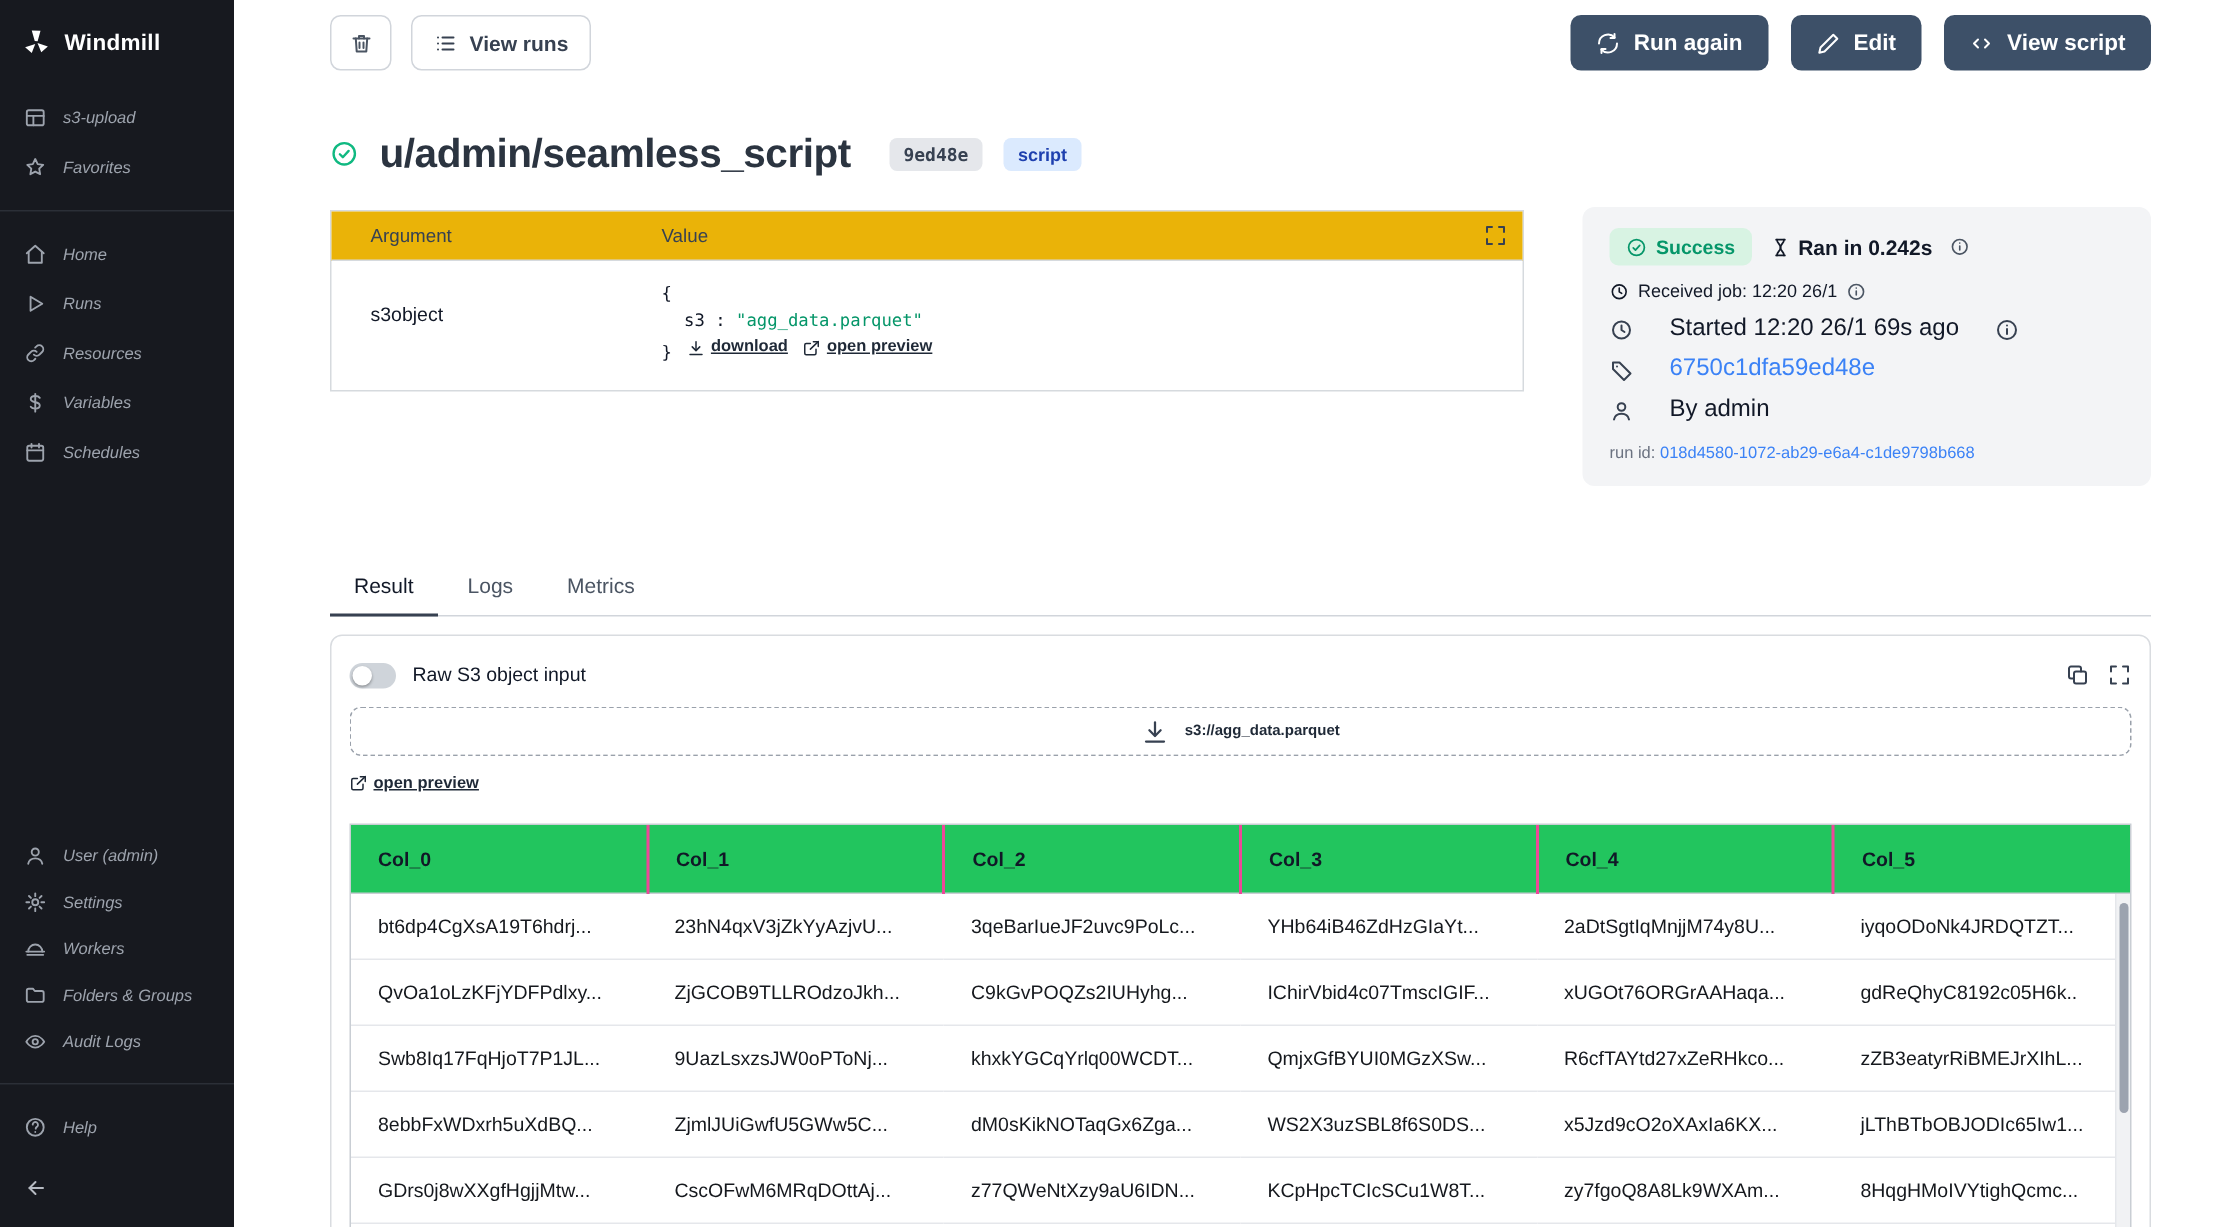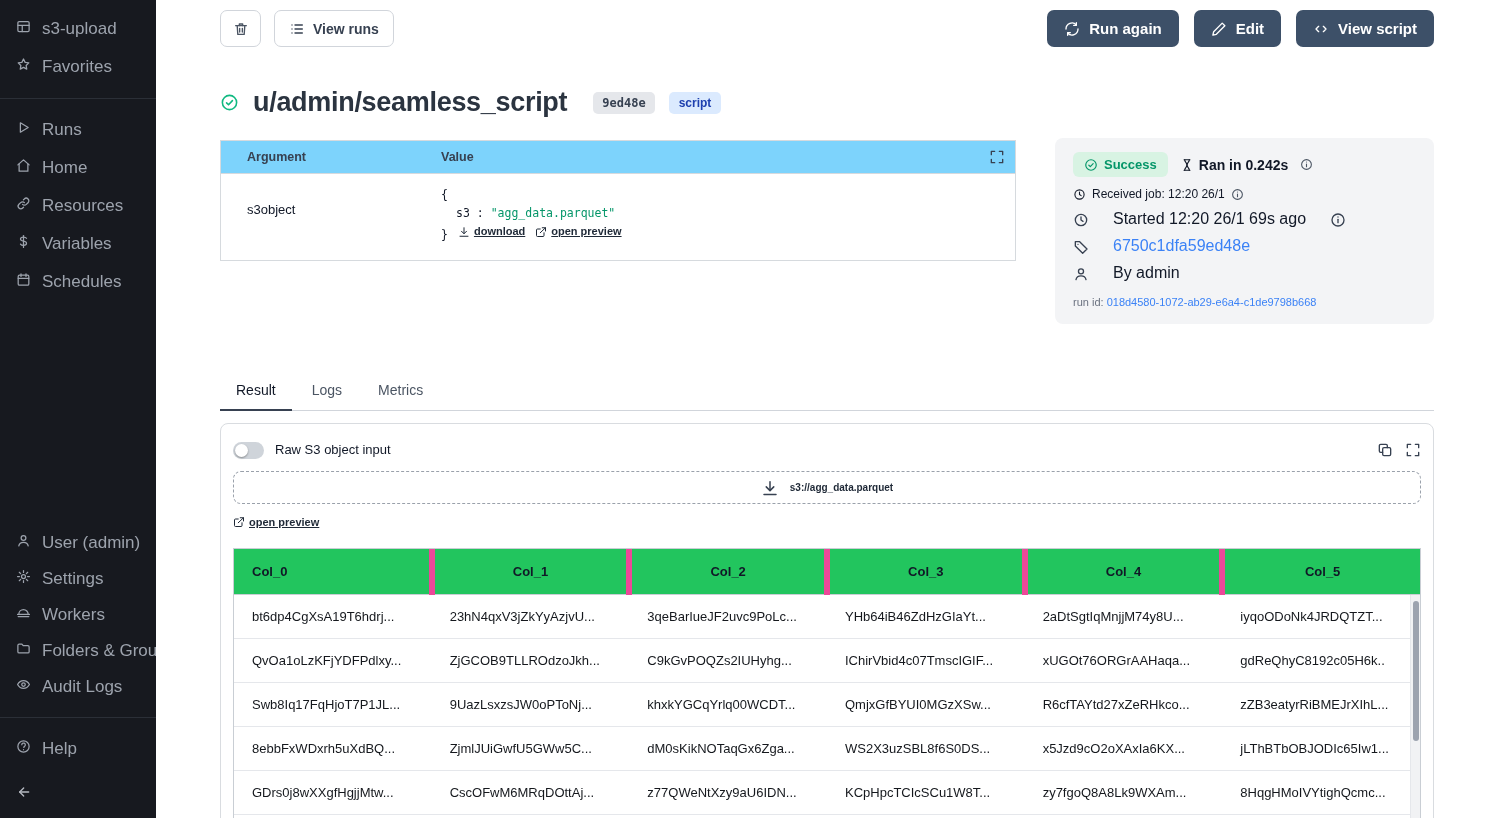--- a/index.html
+++ b/index.html
@@ -6,21 +6,21 @@
   html,body { width:1493px; height:818px; overflow:hidden; }
   body { font-family:"Liberation Sans",sans-serif; background:#fff; color:#111827; }
   .app { display:flex; width:100%; height:100%; }
 
   
   .sidebar { width:156px; background:#17191f; color:#9da3ad; display:flex; flex-direction:column; flex-shrink:0; padding:10px 0 12px; }
   .logo-row { display:flex; align-items:center; gap:9px; padding:8px 14px 24px; cursor:pointer; }
   .logo-icon { color:#fff; display:flex; }
   .logo-icon svg { width:20px; height:20px; }
   .logo-text { font-size:15px; font-weight:700; color:#fff; letter-spacing:.2px; }
-  .side-item { display:flex; gap:11px; padding:9px 16px; font-size:17px; cursor:pointer; white-space:nowrap; }
+  .side-item { display:flex; align-items:center; gap:11px; padding:9px 16px; font-size:11px; cursor:pointer; white-space:nowrap;font-style:italic; }
   .side-ic { display:flex; flex-shrink:0; }
   .side-ic svg { width:15px; height:15px; }
   .side-divider { border-top:1px solid #2b2f37; margin:12px 0; }
   .side-spacer { flex:1; }
   .admin-group .side-item { padding:8px 16px; }
   .collapse-btn { margin-top:10px; padding:6px 16px; color:#b6bac2; cursor:pointer; display:flex; }
   .collapse-btn svg { width:16px; height:16px; }
 
   
   .main { flex:1; position:relative; padding:10px 59px 0 64px; overflow:hidden; background:#fff; }
@@ -37,21 +37,21 @@
 
   .title-row { display:flex; align-items:center; gap:14px; margin-top:40px; }
   .check-ic { color:#10b981; display:flex; }
   .check-ic svg { width:19px; height:19px; }
   .page-title { font-size:27px; font-weight:800; color:#2b3440; letter-spacing:-.3px; }
   .badge-gray { background:#e5e7eb; color:#374151; font-size:12px; font-weight:600; padding:4px 9px; border-radius:5px; font-family:"DejaVu Sans Mono",monospace; margin-left:12px; }
   .badge-blue { background:var(--script-badge-bg,#dbeafe); color:var(--script-badge-text,#1e40af); font-size:12px; font-weight:600; padding:4px 10px; border-radius:5px;text-align:center; }
 
   .mid { display:flex; align-items:flex-start; margin-top:22px; }
   .args-card { width:796px; border:1px solid #d6dade; background:#fff; }
-  .args-head { display:flex; align-items:center; background:#7dd3fc; border-bottom:1px solid #d6dade; height:33px; font-size:12.5px; font-weight:700; color:#374151; position:relative; }
+  .args-head { display:flex; align-items:center; background:#eab308; border-bottom:1px solid #d6dade; height:33px; font-size:12.5px; font-weight:400; color:#374151; position:relative; }
   .args-head .c1 { width:220px; padding-left:26px; }
   .args-expand { position:absolute; right:10px; top:8px; color:#374151; cursor:pointer; display:flex; }
   .args-expand svg { width:16px; height:16px; }
   .args-body { display:flex; padding:12px 0 16px; }
   .args-name { width:220px; padding-left:26px; font-size:13px; color:#111827; padding-top:16px; }
   .args-value { flex:1; font-family:"DejaVu Sans Mono",monospace; font-size:11.5px; color:#111827; line-height:1.6; }
   .val-indent { padding-left:15px; }
   .tok-str { color:var(--success-green,#059669); }
   .mini-link { display:inline-flex; align-items:center; gap:4px; font-family:"Liberation Sans",sans-serif; font-size:11px; font-weight:700; color:#1f2937; text-decoration:underline; cursor:pointer; margin-left:10px; vertical-align:1px; }
   .mini-link svg { width:12px; height:12px; }
@@ -85,31 +85,39 @@
   .rp-icons span { display:flex; cursor:pointer; }
   .rp-icons svg { width:16px; height:16px; }
   .s3-btn { margin-top:12px; width:100%; height:33px; border:1px dashed #9aa1ab; border-radius:8px; background:#fff; display:flex; align-items:center; justify-content:center; gap:11px; font-size:10px; font-weight:600; color:#1f2937; cursor:pointer; }
   .s3-btn svg { width:18px; height:18px; color:#374151; }
   .preview-link { margin-top:12px; display:inline-flex; align-items:center; gap:4px; font-size:11px; font-weight:700; color:#1f2937; text-decoration:underline; cursor:pointer; }
   .preview-link svg { width:12px; height:12px; }
 
   .table-wrap { margin-top:16px; border:1px solid #c9ced4; position:relative; height:420px; overflow:hidden; background:#fff; }
   table { border-collapse:collapse; width:100%; table-layout:fixed; }
   thead th { text-align:left; font-size:13px; font-weight:700; color:#111827; padding:15px 18px 15px; border-bottom:1px solid #c9ced4; background:#22c55e; }
-  thead th:not(:first-child) { border-left:6px solid #ec4899;text-align:center; }
+  thead th:not(:first-child) { border-left:2px solid #ec4899; }
   tbody td { font-size:13px; color:#15181d; padding:14px 18px; border-bottom:1px solid #e5e7eb; white-space:nowrap; overflow:hidden; }
   .vscroll { position:absolute; right:0; top:46px; bottom:0; width:10px; background:#f1f2f4; border-left:1px solid #e5e7eb; }
   .vthumb { position:absolute; top:6px; left:1.5px; width:6px; height:140px; border-radius:3px; background:#9ca3af; cursor:grab; }
 </style>
 </head>
 <body>
 
 <div class="app">
 
   <aside class="sidebar">
+    <div class="logo-row">
+      <span class="logo-icon">
+          <svg viewBox="0 0 24 24" fill="currentColor">
+            <path d="M11 11.2 8.6 2.8l7 .2-2.3 8.4zM13.2 12.8l8.3 2.7-5.3 4.6-3-7.3zM11.4 13.5l-2.8 7.3-5.3-4.7 8.1-2.6z"></path>
+          </svg>
+        </span>
+      <span class="logo-text">Windmill</span>
+    </div>
     <nav id="side-pinned">
         <div class="side-item">
           <span class="side-ic">
             <svg viewBox="0 0 24 24" stroke="currentColor" stroke-width="2" fill="none" stroke-linecap="round" stroke-linejoin="round">
               <rect x="3" y="4" width="18" height="16" rx="2"></rect>
               <path d="M3 10h18M10 10v10"></path>
             </svg>
           </span>
           <span>s3-upload</span>
         </div>
@@ -120,33 +128,33 @@
             </svg>
           </span>
           <span>Favorites</span>
         </div>
       </nav>
     <div class="side-divider"></div>
     <nav id="side-main">
         <div class="side-item">
           <span class="side-ic">
             <svg viewBox="0 0 24 24" stroke="currentColor" stroke-width="2" fill="none" stroke-linecap="round" stroke-linejoin="round">
-              <path d="M7 4.5l12.5 7.5L7 19.5z"></path>
-            </svg>
-          </span>
-          <span>Runs</span>
-        </div>
-        <div class="side-item">
-          <span class="side-ic">
-            <svg viewBox="0 0 24 24" stroke="currentColor" stroke-width="2" fill="none" stroke-linecap="round" stroke-linejoin="round">
               <path d="M3 11l9-8 9 8"></path>
               <path d="M5 9.5V21h14V9.5"></path>
             </svg>
           </span>
           <span>Home</span>
+        </div>
+        <div class="side-item">
+          <span class="side-ic">
+            <svg viewBox="0 0 24 24" stroke="currentColor" stroke-width="2" fill="none" stroke-linecap="round" stroke-linejoin="round">
+              <path d="M7 4.5l12.5 7.5L7 19.5z"></path>
+            </svg>
+          </span>
+          <span>Runs</span>
         </div>
         <div class="side-item">
           <span class="side-ic">
             <svg viewBox="0 0 24 24" stroke="currentColor" stroke-width="2" fill="none" stroke-linecap="round" stroke-linejoin="round">
               <path d="M10.5 13.5a4.2 4.2 0 0 0 6 0l2.8-2.8a4.2 4.2 0 1 0-6-6L11.9 6"></path>
               <path d="M13.5 10.5a4.2 4.2 0 0 0-6 0l-2.8 2.8a4.2 4.2 0 1 0 6 6l1.4-1.4"></path>
             </svg>
           </span>
           <span>Resources</span>
         </div>

